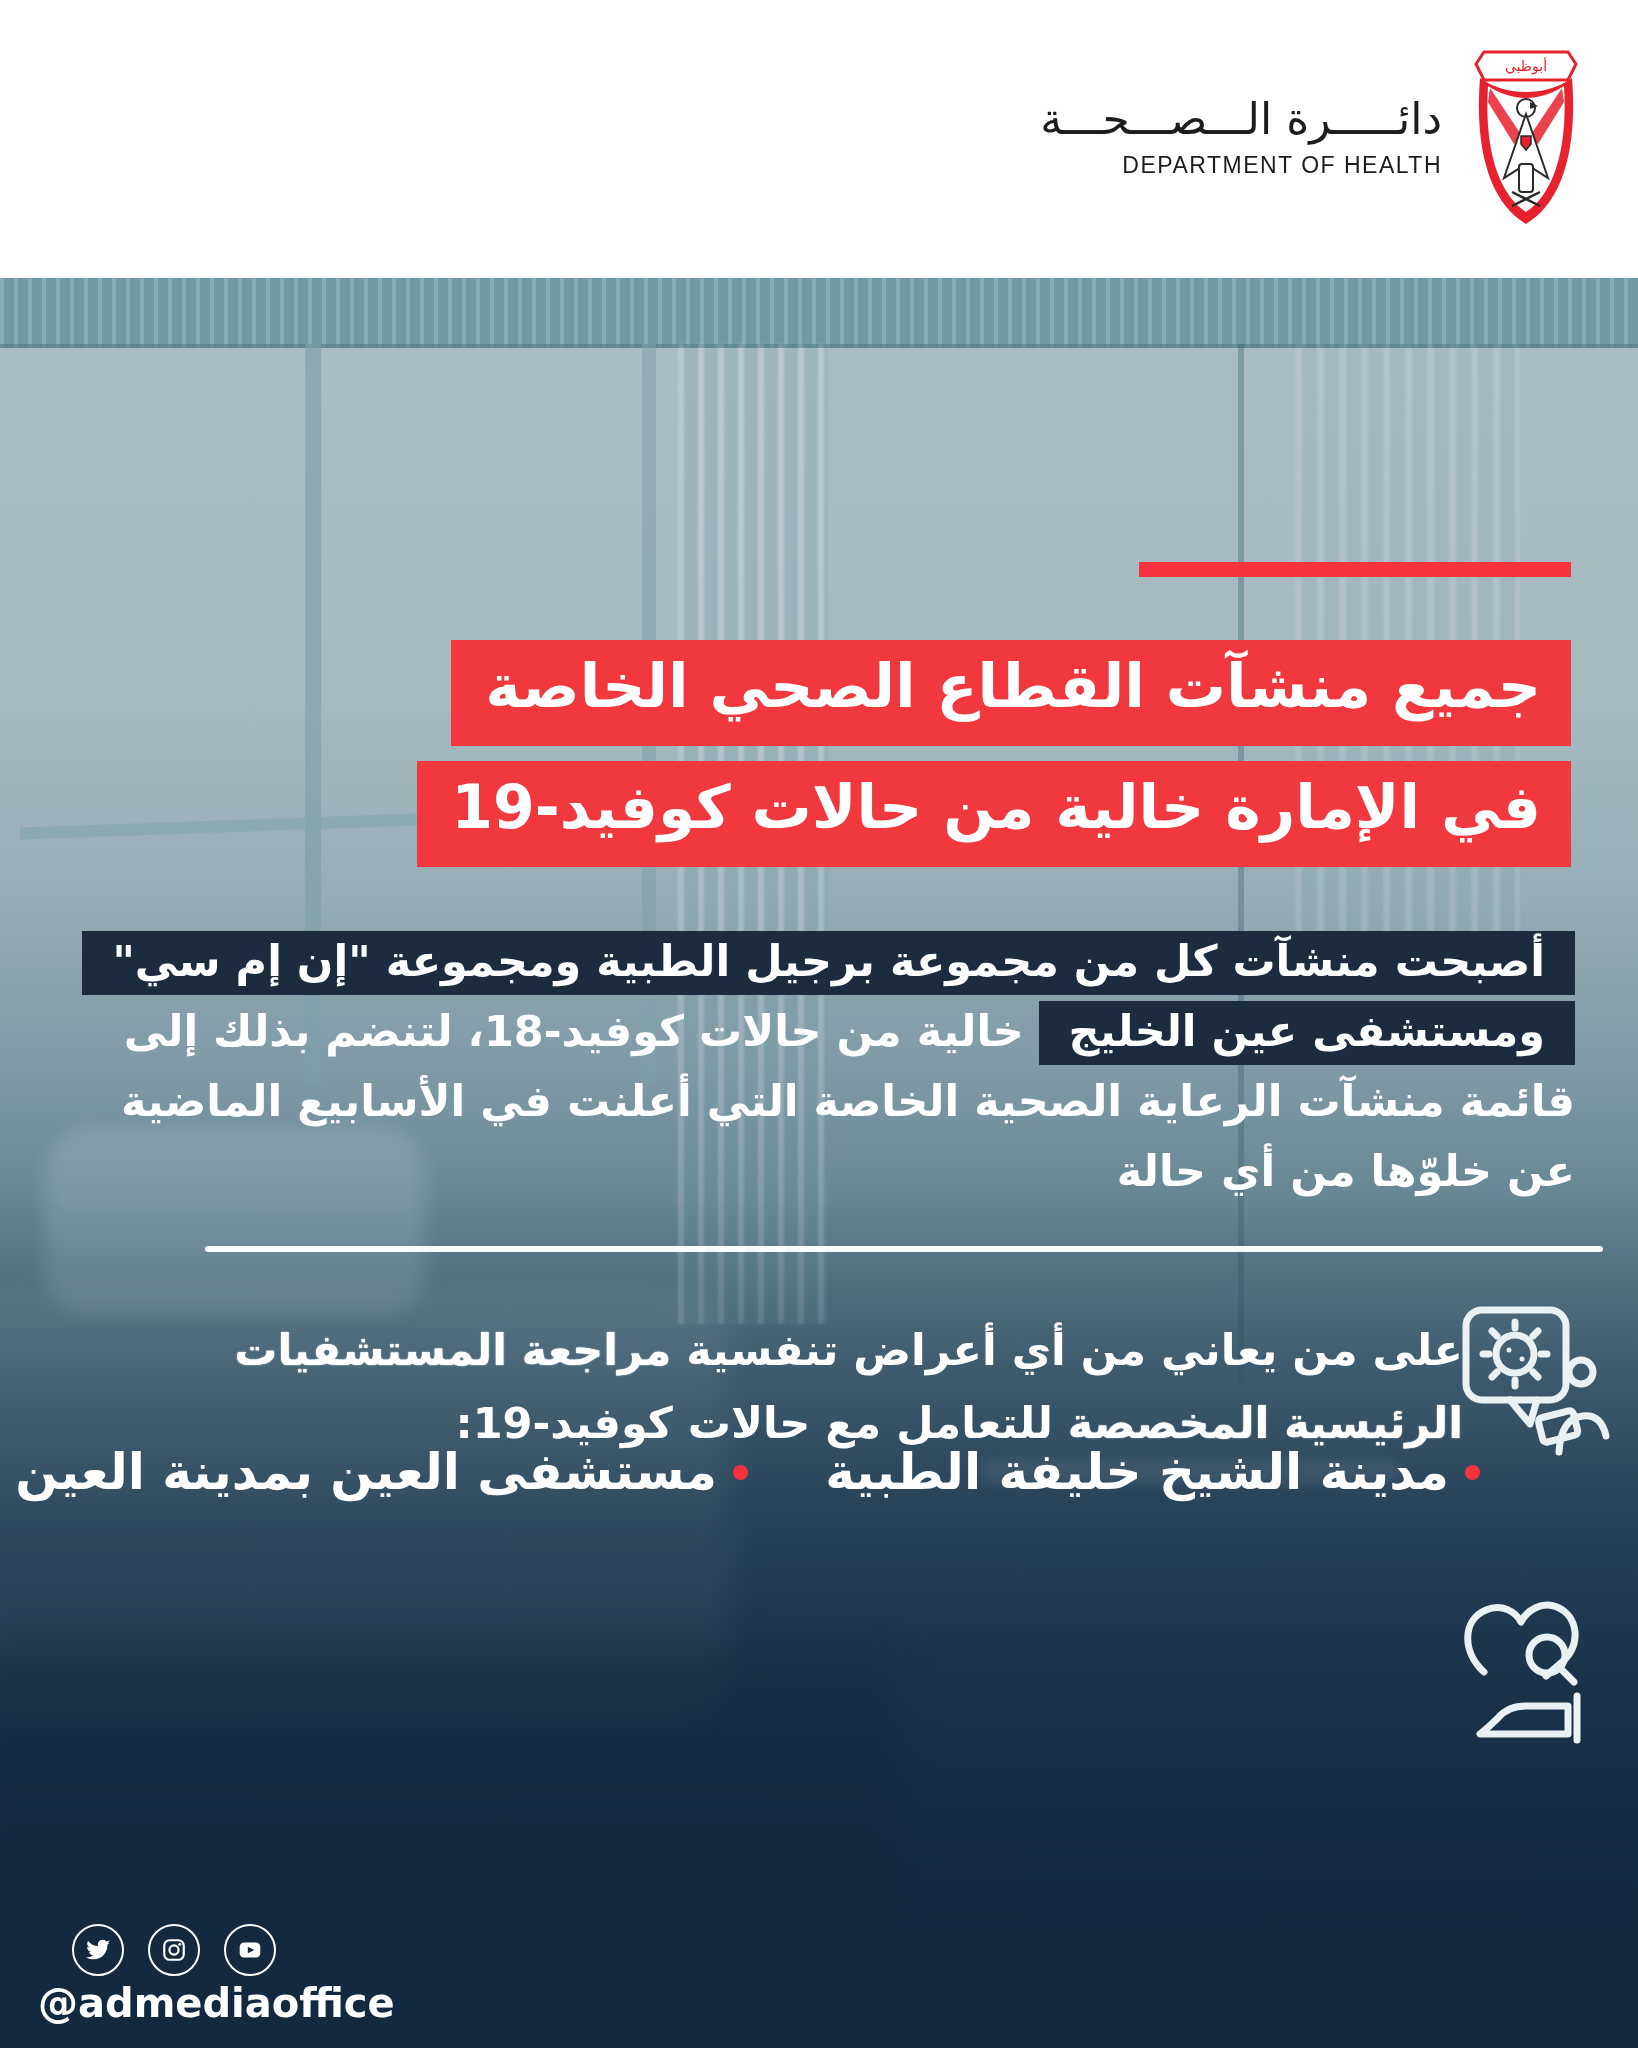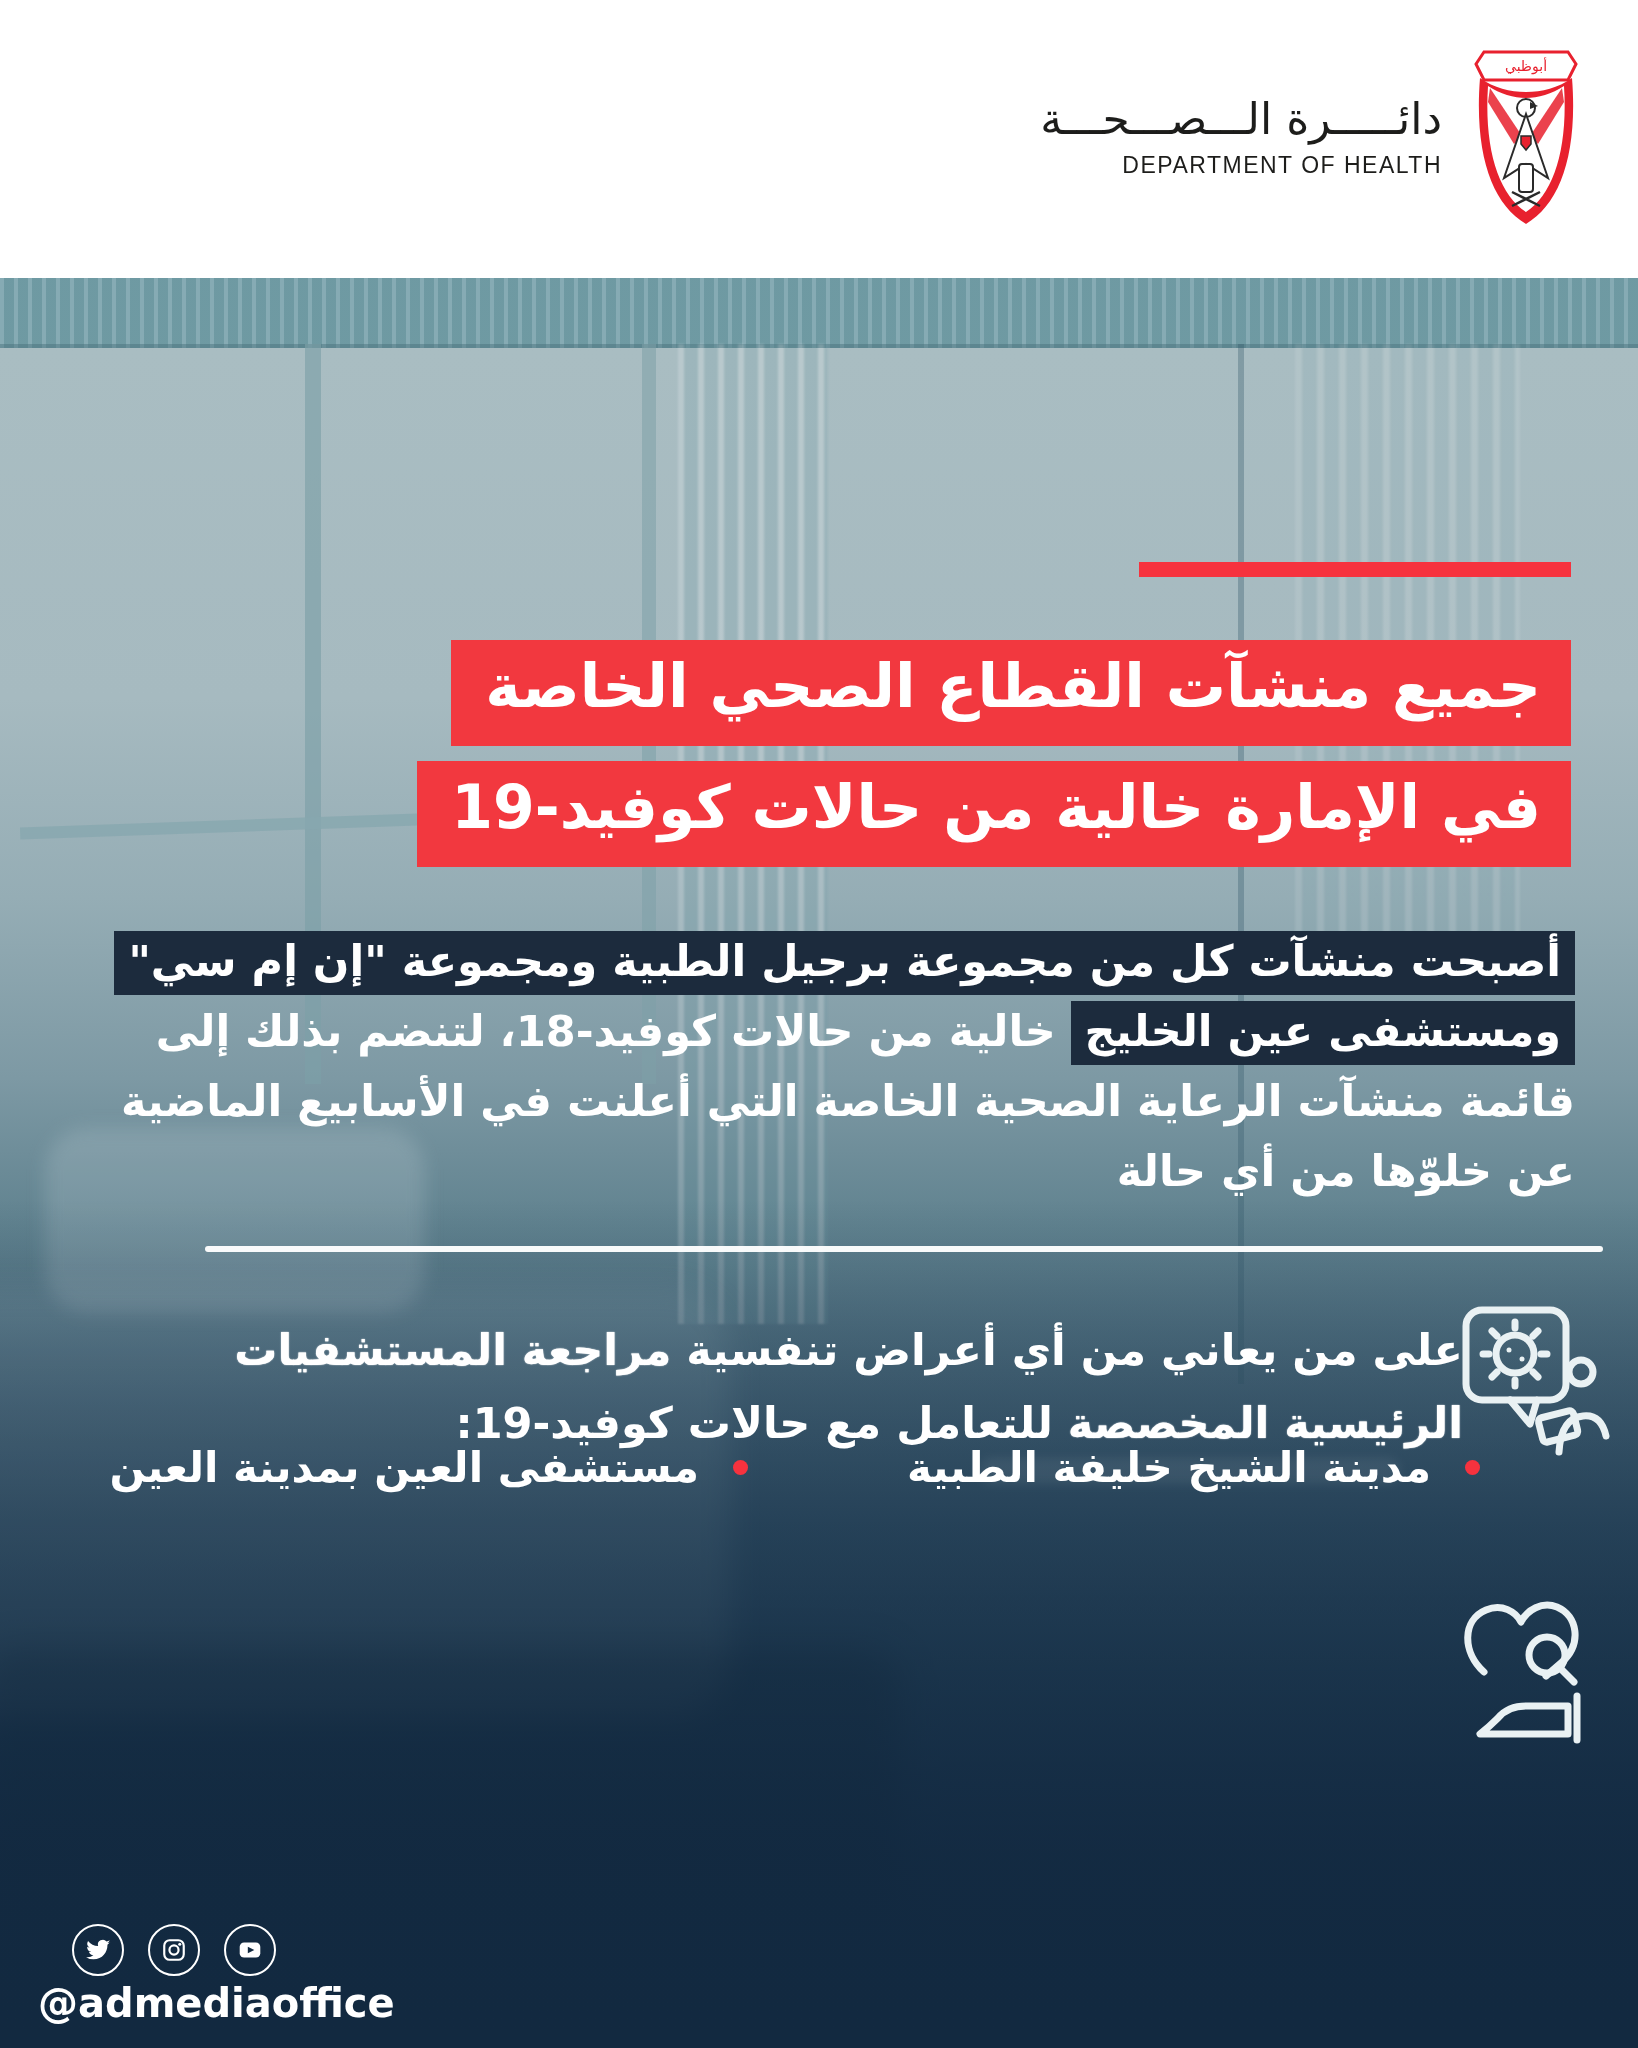--- a/index.html
+++ b/index.html
@@ -45,33 +45,33 @@
   
   .content{position:absolute;inset:0;z-index:10;}
   .accent-bar{position:absolute;top:562px;right:67px;width:432px;height:15px;background:#f6323e;}
   .headline{position:absolute;top:640px;right:67px;width:1340px;text-align:right;direction:rtl;}
   .headline .hl-box{display:inline-block;background:#f2383f;color:#ffffff;font-weight:700;
     font-size:60px;line-height:1.0;padding:16px 30px 30px 34px;white-space:nowrap;}
   .headline .hl-line2{margin-top:15px;}
   .intro{position:absolute;top:926px;right:63px;width:1420px;direction:rtl;text-align:right;
     color:#ffffff;font-size:43px;font-weight:700;line-height:70px;}
   .intro .iline{white-space:nowrap;height:70px;}
-  .intro .hl{background:#1c2b3d;padding:5px 14px 9px;}
+  .intro .hl{background:#1c2b3d;padding:5px 30px 9px;}
   .divider{position:absolute;top:1246px;left:205px;width:1398px;height:6px;background:rgba(255,255,255,.96);border-radius:3px;}
   .section{color:#ffffff;direction:rtl;text-align:right;font-size:43px;font-weight:700;line-height:73px;}
   .section .sline{white-space:nowrap;}
   .section .xb{font-weight:900;text-shadow:0 0 1.4px #ffffff;}
   .sec-hospitals{position:absolute;top:1314px;right:175px;width:1250px;}
   .sec-partner{position:absolute;top:1598px;right:183px;width:1250px;}
   .icon-box{position:absolute;right:28px;}
   .icon-virus-box{top:1302px;width:150px;height:160px;}
   .icon-heart-box{top:1588px;width:160px;height:160px;}
   .bullets{position:absolute;top:1443px;left:0;width:1638px;height:64px;}
-  .bullet-item{position:absolute;top:0;direction:rtl;display:flex;align-items:center;gap:34px;
-    color:#ffffff;font-size:42px;font-weight:700;white-space:nowrap;text-align:center;}
+  .bullet-item{position:absolute;top:0;direction:rtl;display:flex;align-items:center;gap:16px;
+    color:#ffffff;font-size:50px;font-weight:700;white-space:nowrap;text-align:center;}
   .bullet-item .dot{width:15px;height:15px;border-radius:50%;background:#f6323e;flex:0 0 auto;}
   .bi-1{right:158px;}
   .bi-2{right:890px;}
   
   .footer{position:absolute;left:0;top:1916px;width:1638px;height:132px;z-index:11;}
   .social-row{position:absolute;left:72px;top:8px;display:flex;gap:24px;}
   .social-circle{width:48px;height:48px;border:2.5px solid #ffffff;border-radius:50%;
     display:flex;align-items:center;justify-content:center;}
   .handle{position:absolute;left:38px;top:64px;color:#ffffff;font-size:40px;font-weight:700;
     direction:ltr;font-family:"DejaVu Sans",sans-serif;}

